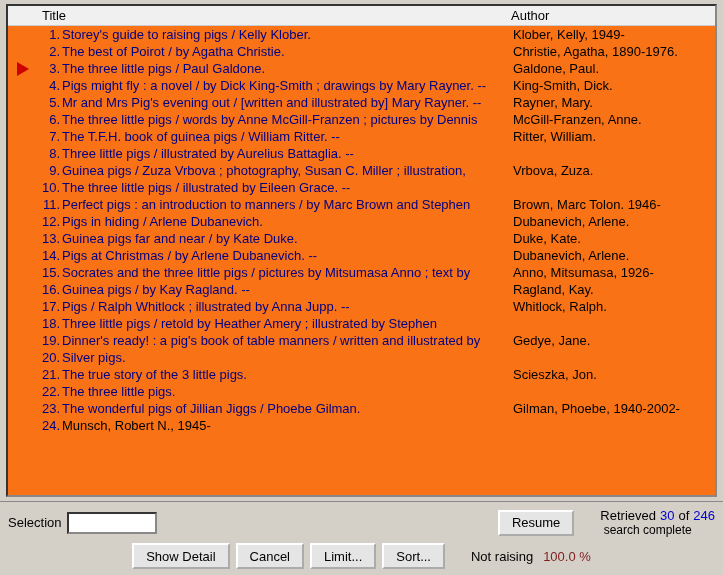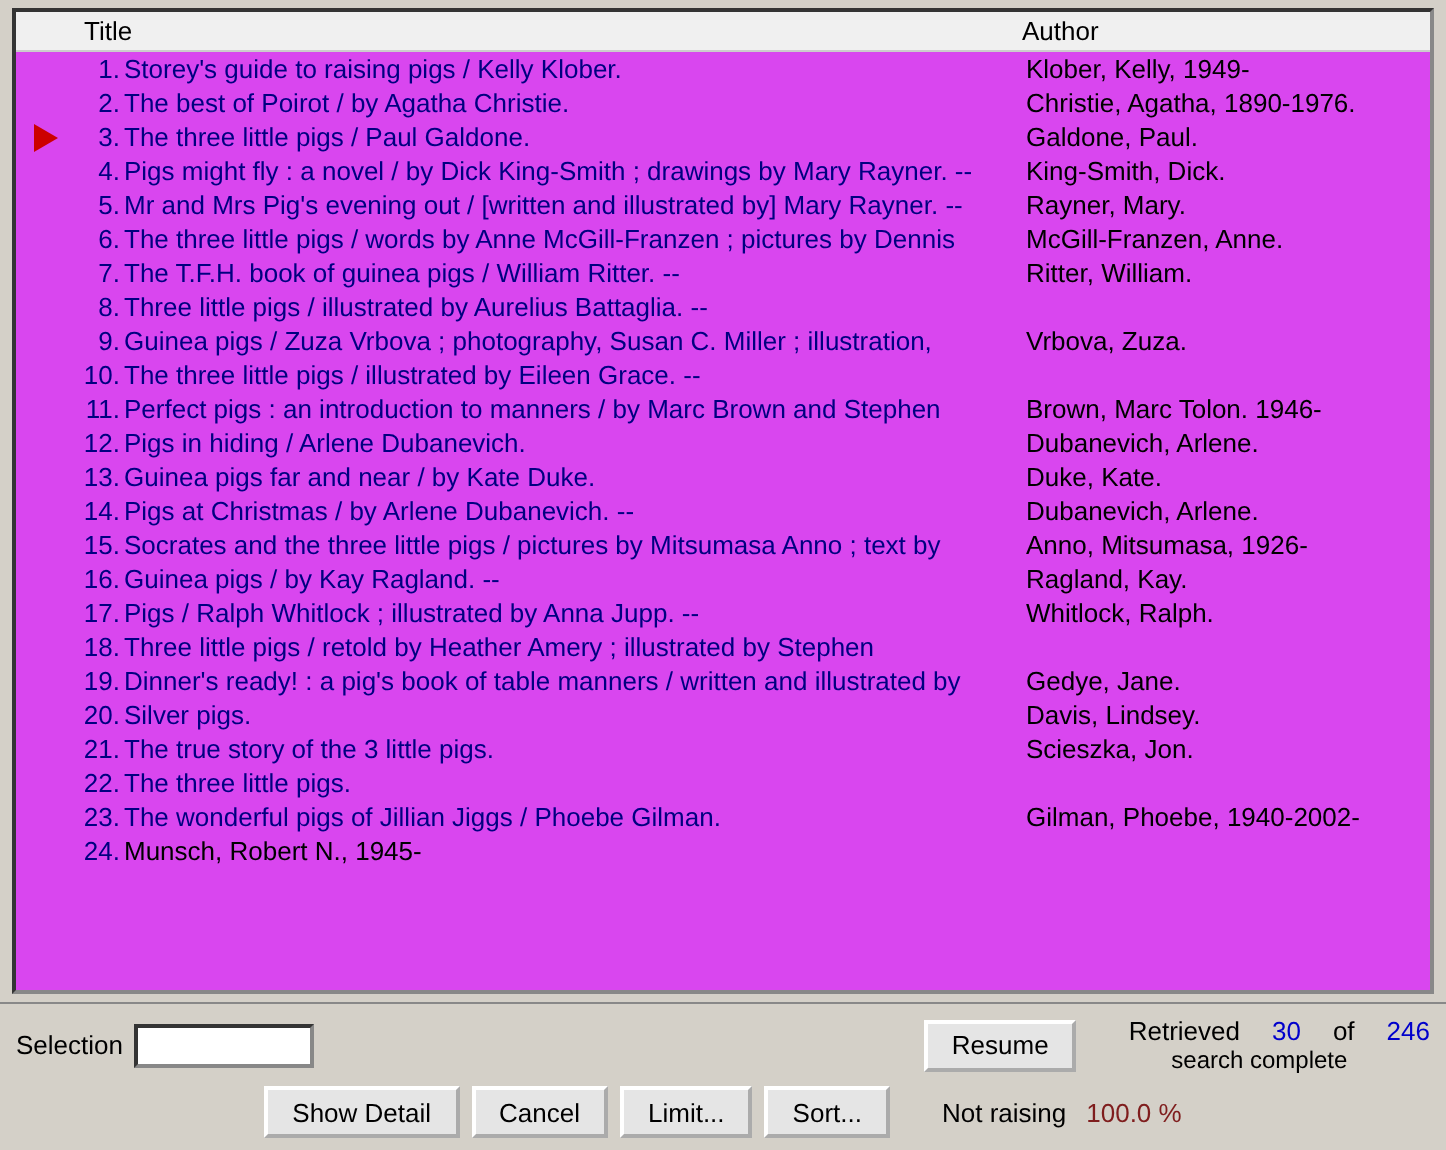--- a/index.html
+++ b/index.html
@@ -13,21 +13,21 @@
     }
 
     .main-container {
       display: flex;
       flex-direction: column;
       height: 575px;
     }
 
     .results-area {
       flex: 1;
-      background: #d946ef;
+      background: #f97316;
       border: 2px inset #888;
       margin: 4px 6px 4px 6px;
       overflow-y: auto;
       overflow-x: hidden;
       position: relative;
     }
 
     .results-header {
       display: flex;
       background: #f0f0f0;
@@ -180,21 +180,21 @@
 
     .retrieved-group {
       display: flex;
       flex-direction: column;
       align-items: center;
     }
 
     .retrieved-row1 {
       display: flex;
       align-items: center;
-      gap: 16px;
+      gap: 4px;
     }
 
     .retrieved-row2 {
       font-size: 12px;
       color: #000;
     }
   </style>
 </head>
 <body>
 
@@ -318,21 +318,20 @@
         <div class="result-row">
           <div class="row-indicator"></div>
           <span class="row-number">19.</span>
           <span class="row-title">Dinner's ready! : a pig's book of table manners / written and illustrated by</span>
           <span class="row-author">Gedye, Jane.</span>
         </div>
         <div class="result-row">
           <div class="row-indicator"></div>
           <span class="row-number">20.</span>
           <span class="row-title">Silver pigs.</span>
-          <span class="row-author">Davis, Lindsey.</span>
         </div>
         <div class="result-row">
           <div class="row-indicator"></div>
           <span class="row-number">21.</span>
           <span class="row-title">The true story of the 3 little pigs.</span>
           <span class="row-author">Scieszka, Jon.</span>
         </div>
         <div class="result-row">
           <div class="row-indicator"></div>
           <span class="row-number">22.</span>

